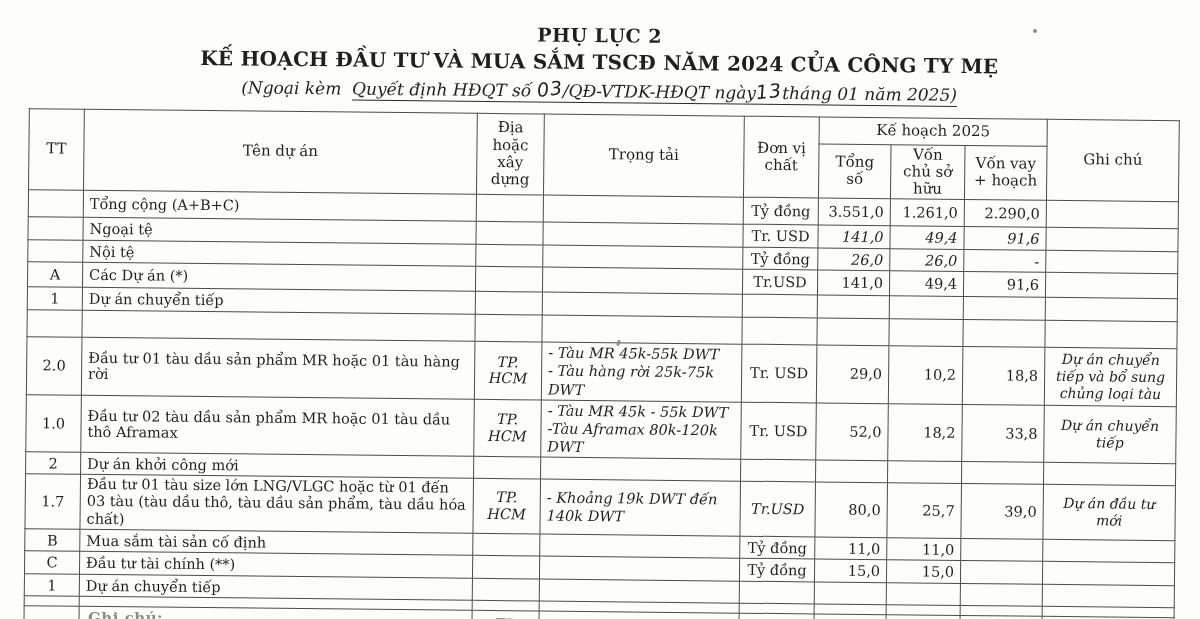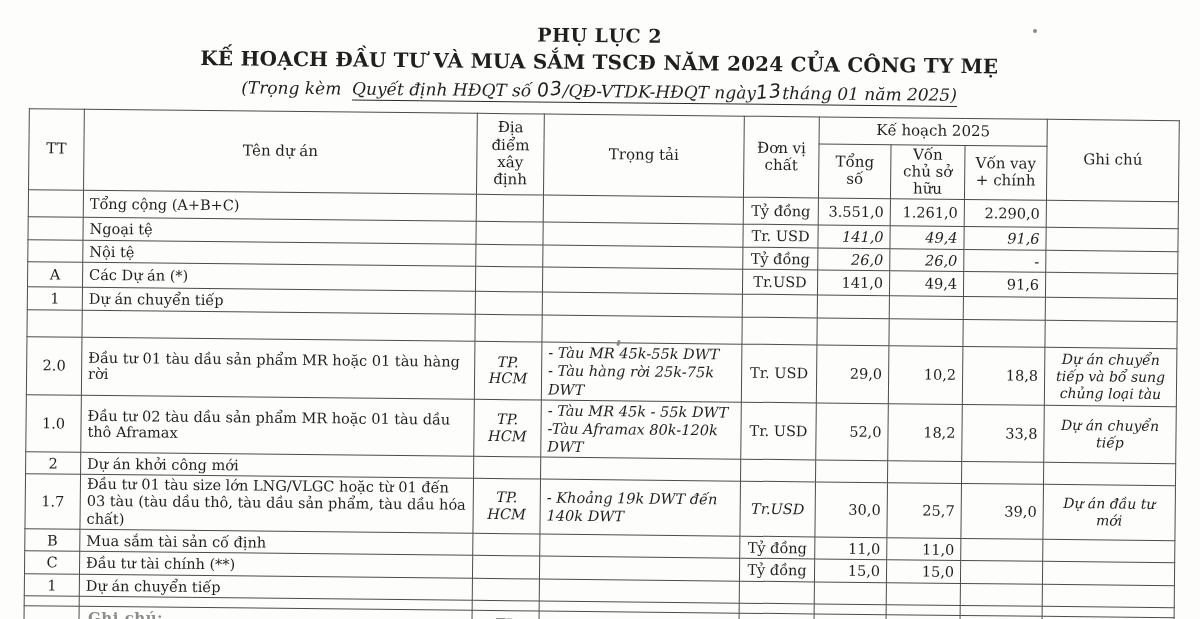--- a/index.html
+++ b/index.html
@@ -54,49 +54,49 @@
   }
 </style>
 </head>
 <body>
 
 <div class="page">
 
   <div class="title-block">
     <div class="title-1">PHỤ LỤC 2</div>
     <div class="title-2">KẾ HOẠCH ĐẦU TƯ VÀ MUA SẮM TSCĐ NĂM 2024 CỦA CÔNG TY MẸ</div>
-    <div class="subtitle"><span>(Trọng kèm </span>&nbsp;<span class="ul"><span>Quyết định HĐQT số </span><span class="hand">03</span><span>/QĐ-VTDK-HĐQT ngày</span><span class="hand">13</span><span>tháng 01 năm 2025)</span></span></div>
+    <div class="subtitle"><span>(Ngoại kèm </span>&nbsp;<span class="ul"><span>Quyết định HĐQT số </span><span class="hand">03</span><span>/QĐ-VTDK-HĐQT ngày</span><span class="hand">13</span><span>tháng 01 năm 2025)</span></span></div>
   </div>
 
   <table class="main">
     <colgroup>
       <col style="width:55px">
         <col style="width:393px">
         <col style="width:67px">
       <col style="width:200px">
         <col style="width:75px">
         <col style="width:72px">
       <col style="width:74px">
         <col style="width:82px">
         <col style="width:132px">
     </colgroup>
     <thead>
       <tr class="h1row">
         <th rowspan="2">TT</th>
         <th rowspan="2">Tên dự án</th>
-        <th rowspan="2">Địa điểm xây định</th>
+        <th rowspan="2">Địa hoặc xây dựng</th>
         <th rowspan="2">Trọng tải</th>
         <th rowspan="2">Đơn vị chất</th>
         <th colspan="3">Kế hoạch 2025</th>
         <th rowspan="2">Ghi chú</th>
       </tr>
       <tr class="h2row">
         <th>Tổng số</th>
         <th>Vốn chủ sở hữu</th>
-        <th>Vốn vay + chính</th>
+        <th>Vốn vay + hoạch</th>
       </tr>
     </thead>
     <tbody>
       <tr style="height:27px">
         <td class="tt"></td>
         <td class="name">Tổng cộng (A+B+C)</td>
         <td class="loc"></td>
         <td class="ton"></td>
         <td class="unit">Tỷ đồng</td>
         <td class="num">3.551,0</td>
@@ -196,21 +196,21 @@
         <td class="num"></td>
         <td class="note"></td>
       </tr>
       <tr style="height:44px">
         <td class="tt">1.7</td>
         <td class="name" style="line-height:1.2">Đầu tư 01 tàu size lớn LNG/VLGC hoặc từ 01 đến 03 tàu (tàu dầu thô, tàu dầu sản phẩm, tàu dầu hóa chất)</td>
         <td class="loc" style="white-space:pre-line">TP.
 HCM</td>
         <td class="ton">- Khoảng 19k DWT đến 140k DWT</td>
         <td class="unit it">Tr.USD</td>
-        <td class="num">30,0</td>
+        <td class="num">80,0</td>
         <td class="num">25,7</td>
         <td class="num">39,0</td>
         <td class="note">Dự án đầu tư mới</td>
       </tr>
       <tr style="height:22px">
         <td class="tt">B</td>
         <td class="name">Mua sắm tài sản cố định</td>
         <td class="loc"></td>
         <td class="ton"></td>
         <td class="unit">Tỷ đồng</td>

